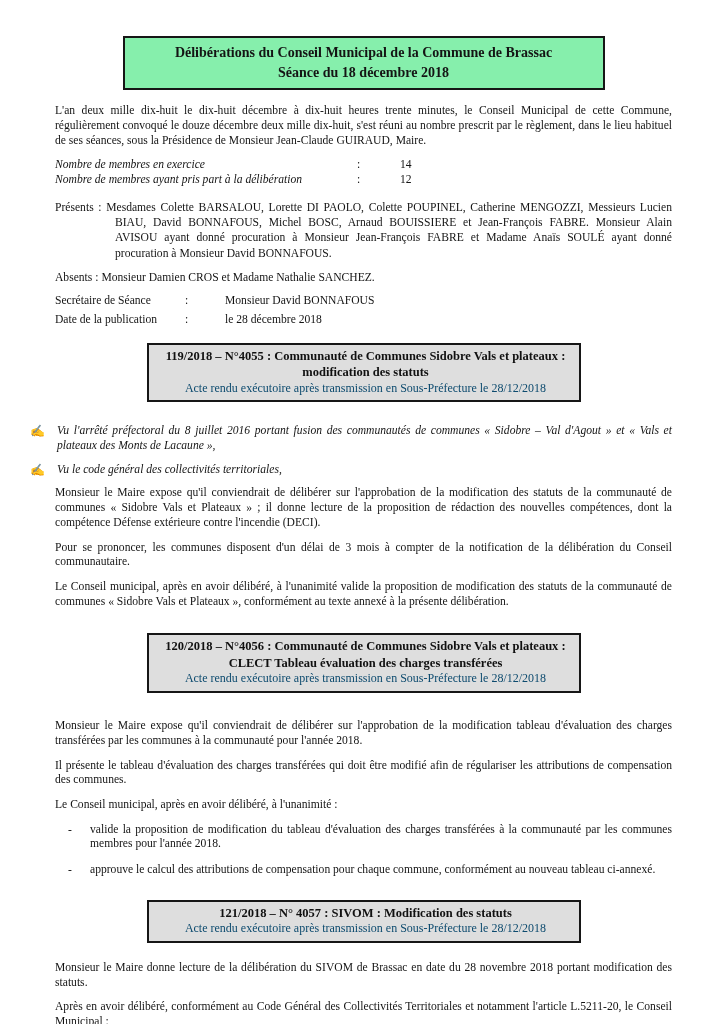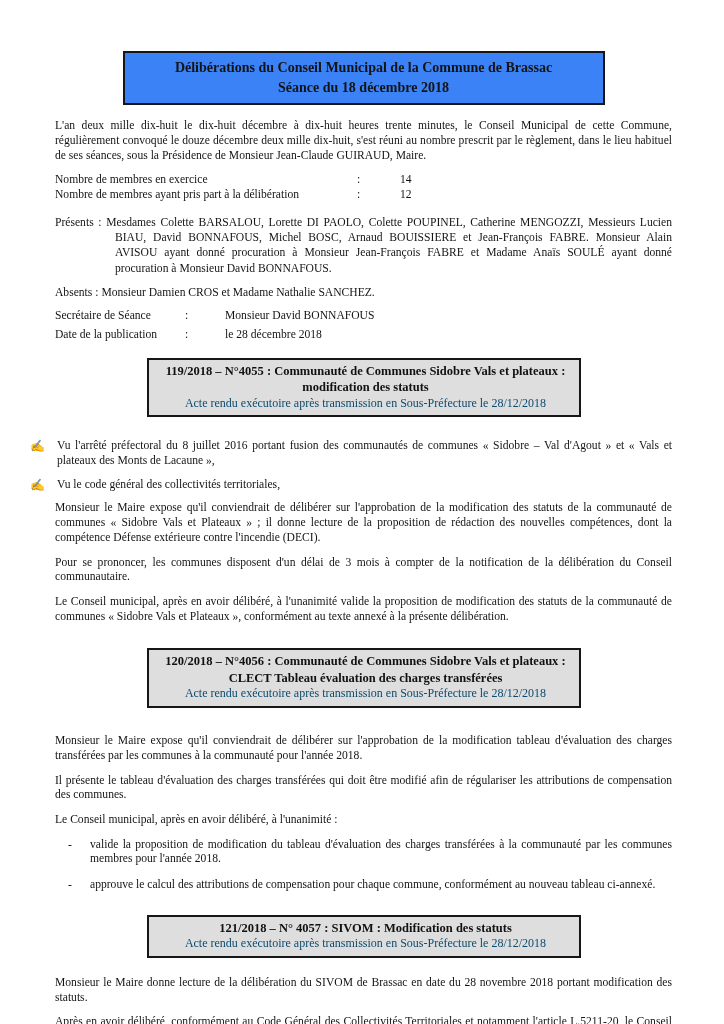--- a/index.html
+++ b/index.html
@@ -10,41 +10,41 @@
     height: 1024px;
     background: #ffffff;
     font-family: "Liberation Serif", serif;
     color: #141414;
     padding: 36px 52px 0 55px;
     overflow: hidden;
   }
   
   .title-box {
     width: 482px;
-    margin: 15px auto 14px auto;
+    margin: 0 auto 14px auto;
     border: 2px solid #161616;
-    background: #3b82f6;
+    background: #86efac;
     text-align: center;
     padding: 5px 10px 6px 10px;
   }
   .title-box .t-line {
     font-weight: bold;
     font-size: 14px;
     line-height: 1.4;
   }
   
   .para {
     font-size: 11.6px;
     line-height: 1.27;
     text-align: justify;
     margin-bottom: 10px;
   }
   
   .member-row { display: flex; font-size: 11.6px; line-height: 1.27; }
-  .member-row .m-label { width: 302px; flex: 0 0 auto; }
+  .member-row .m-label { width: 302px; flex: 0 0 auto; font-style: italic; }
   .member-row .m-colon { width: 43px; flex: 0 0 auto; }
   .members { margin-bottom: 12px; }
   
   .hang {
     font-size: 11.6px;
     line-height: 1.32;
     text-align: justify;
     padding-left: 60px;
     text-indent: -60px;
     margin-bottom: 9px;
@@ -66,21 +66,21 @@
   .delib-title { font-weight: bold; font-size: 12.5px; line-height: 1.32; color: #111; }
   .delib-sub { font-size: 12px; line-height: 1.3; color: #0c4a6e; }
   
   .hand-item { display: flex; margin: 0 0 9px -25px; }
   .hand-icon {
     flex: 0 0 27px;
     font-size: 12px;
     line-height: 1.2;
     color: #222;
   }
-  .hand-text { font-size: 11.6px; line-height: 1.27; text-align: justify; }
+  .hand-text { font-size: 11.6px; line-height: 1.27; text-align: justify; font-style: italic; }
   
   .dash-item { display: flex; margin: 0 0 11px 13px; }
   .dash-ic { flex: 0 0 22px; font-size: 11.6px; line-height: 1.27; }
   .dash-text { font-size: 11.6px; line-height: 1.27; text-align: justify; }
   .gap-md { height: 6px; }
 </style>
 </head>
 <body>
 
 <div class="page">

